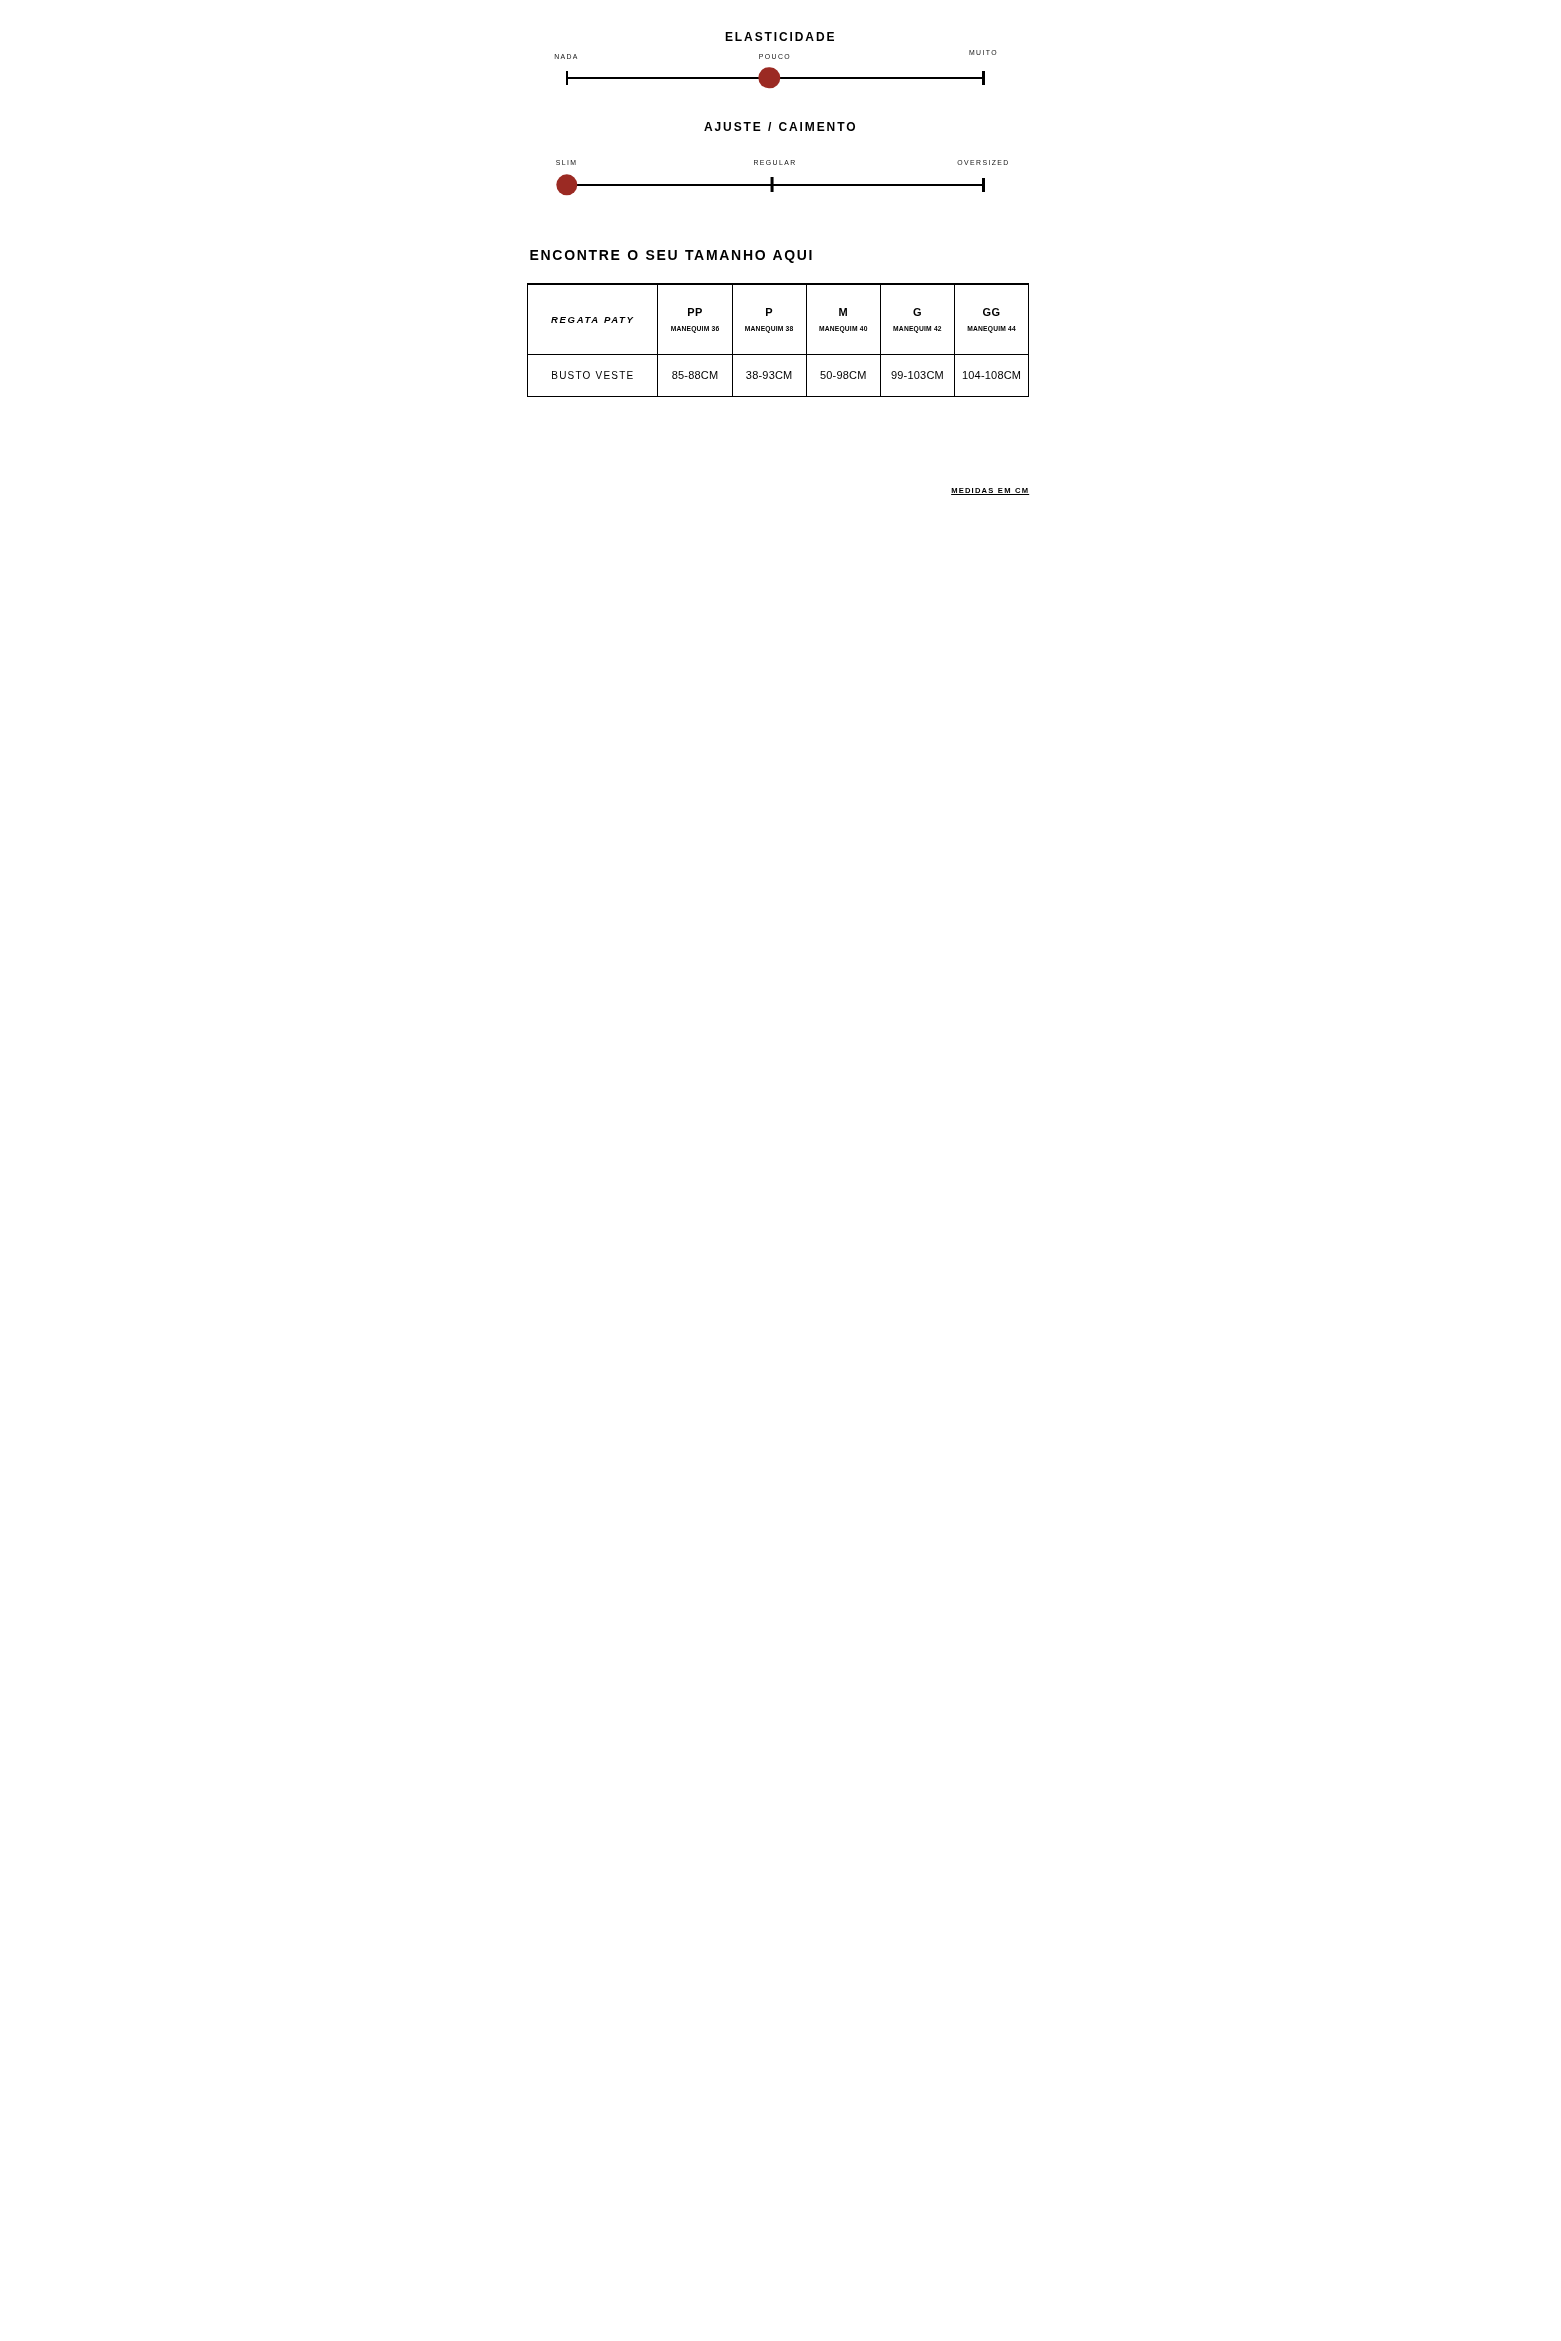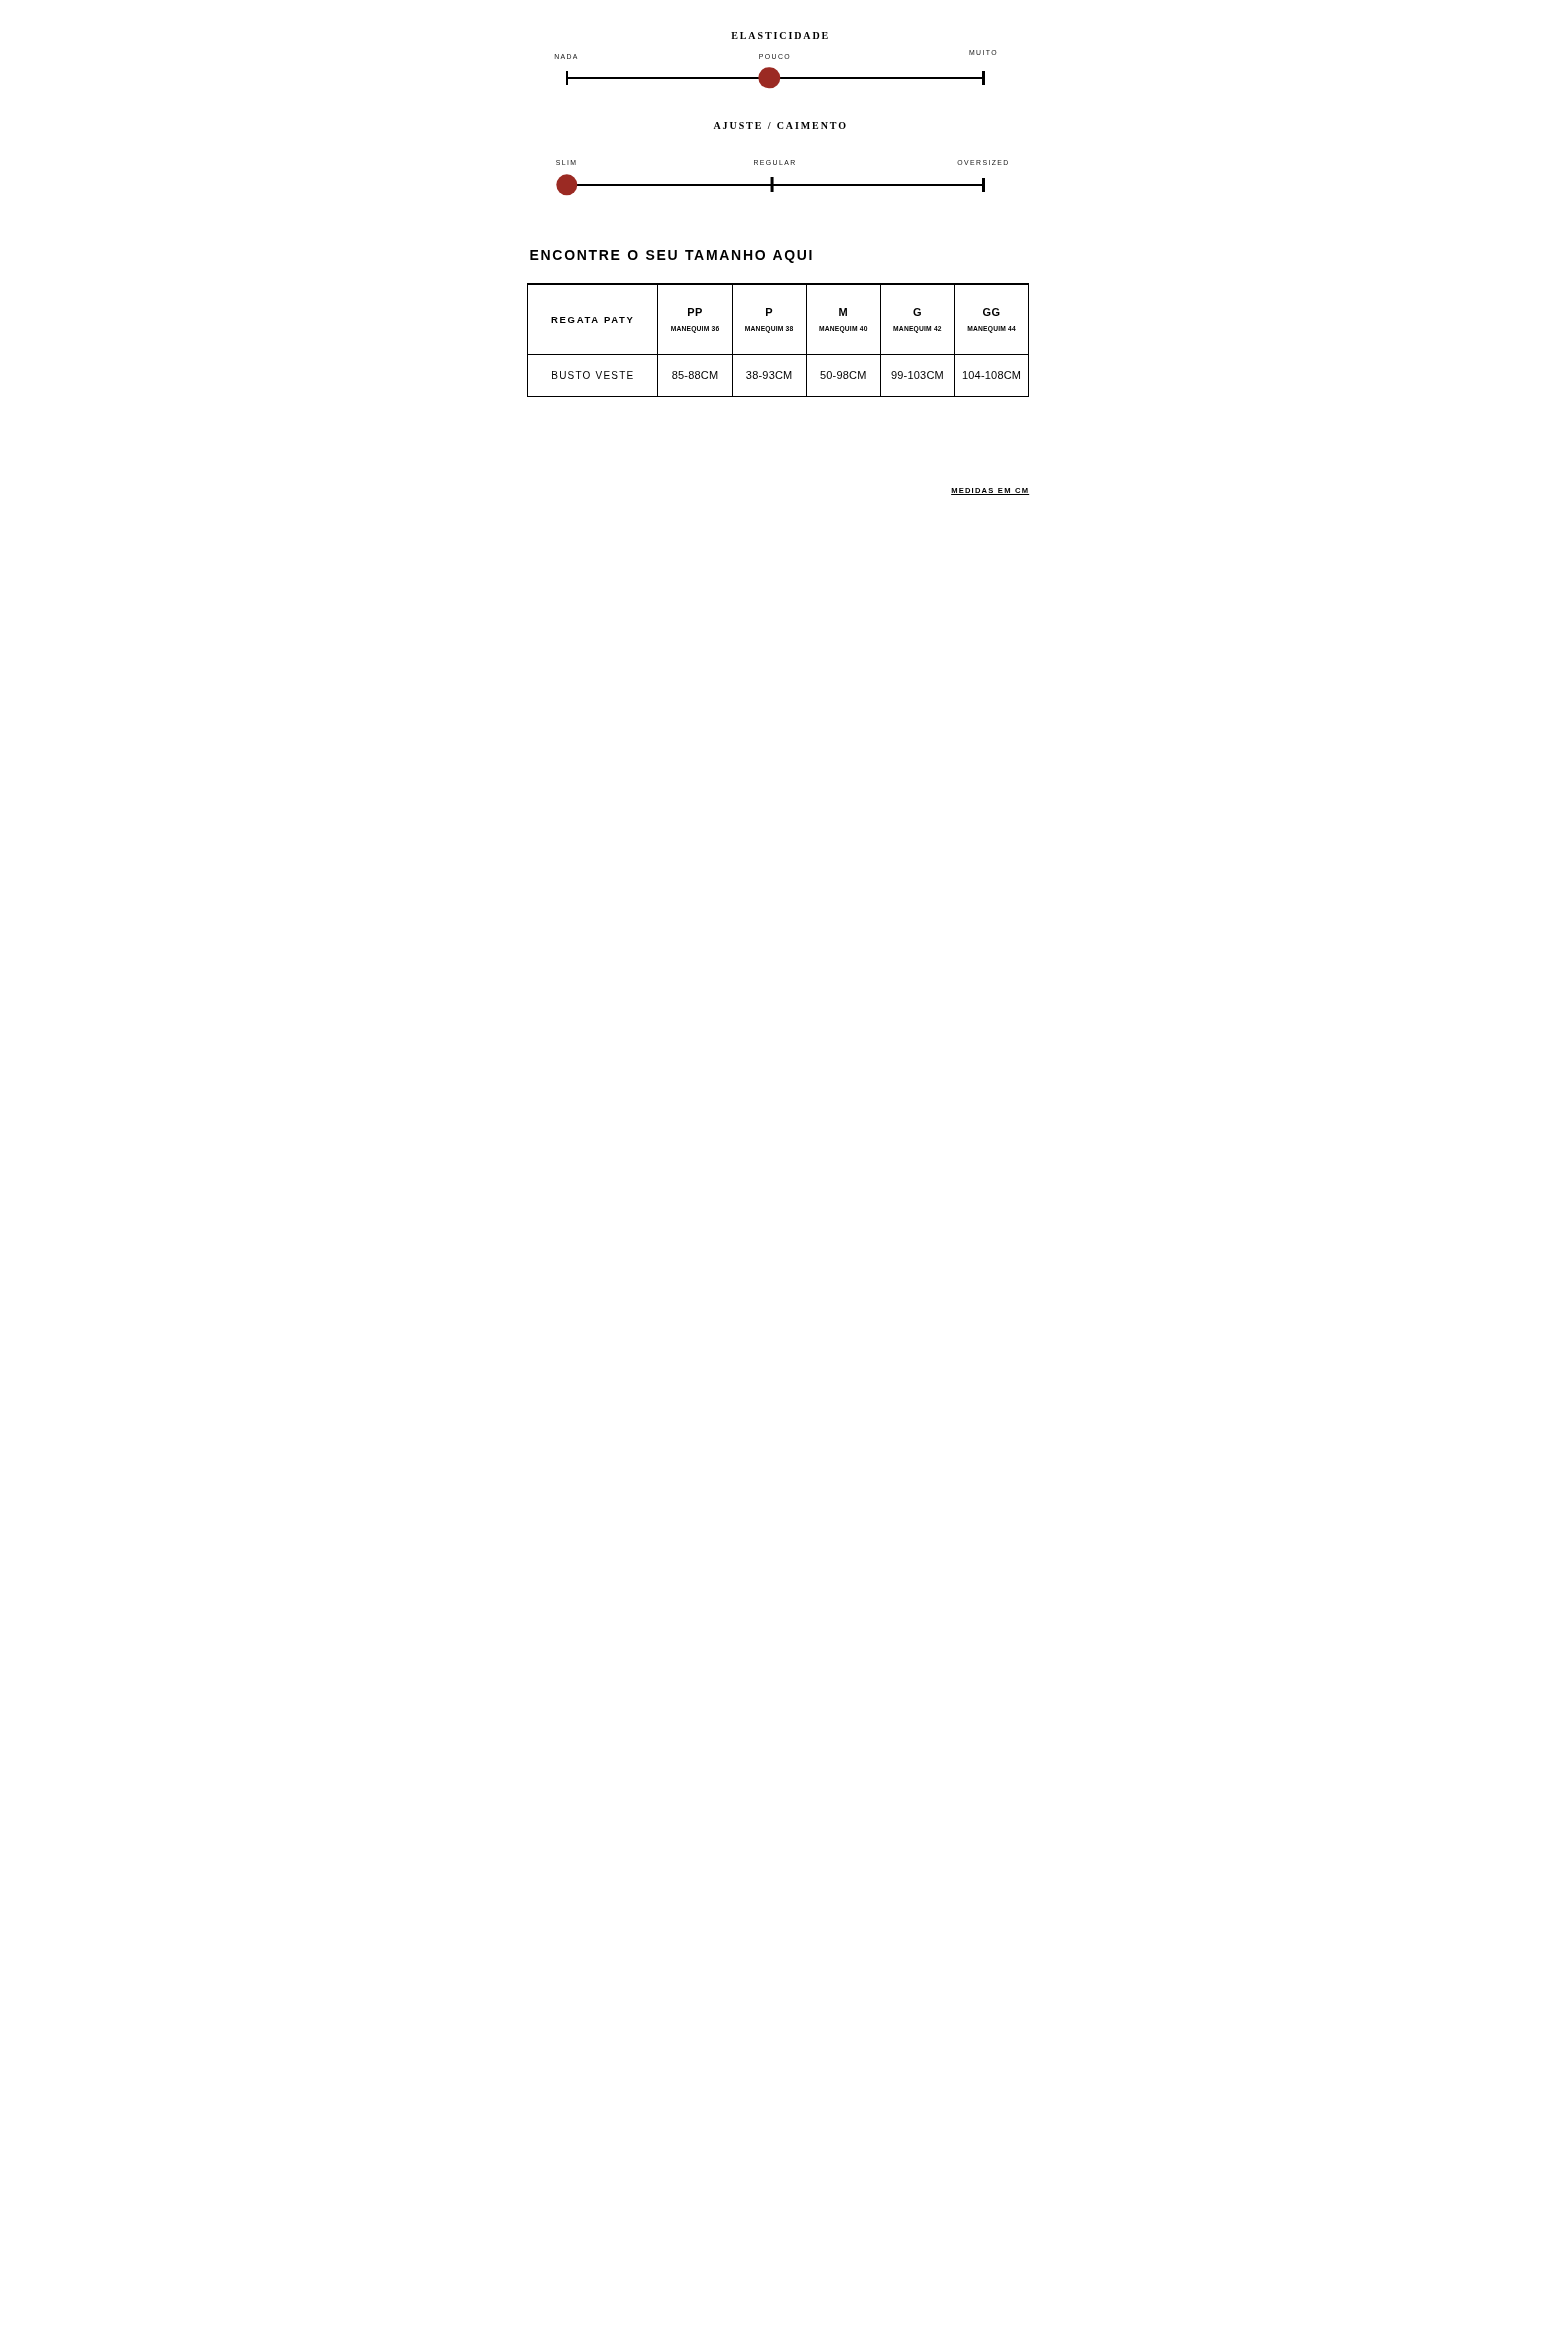--- a/index.html
+++ b/index.html
@@ -17,25 +17,24 @@
     font-family: "Liberation Sans", sans-serif;
     overflow: hidden;
   }
 
   
   .slider-title {
     position: absolute;
     left: 6.2px;
     width: 508px;
     text-align: center;
-    font-size: 10px;
+    font-size: 12px;
     font-weight: 800;
     letter-spacing: 1.9px;
     white-space: nowrap;
-    font-family: Liberation Serif, serif;
   }
   #elasticity-title { top: 29.5px; }
   #fit-title        { top: 120px; }
 
   .slider-labels {
     position: absolute;
     left: 46px;
     width: 417px;
     height: 8.6px;
   }
@@ -130,20 +129,21 @@
 
   tr.header-row  { height: 70px; }
   tr.data-row-0  { height: 42px; }
   tr.data-row-1  { height: 44px; }
   tr.data-row-2  { height: 44px; }
 
   .product-cell {
     font-size: 9.5px;
     font-weight: 700;
     letter-spacing: 1.7px;
+    font-style: italic;
   }
   .size-abbr {
     font-size: 11px;
     font-weight: 700;
     letter-spacing: 0.5px;
     line-height: 1.1;
   }
   .mannequin {
     font-size: 6.7px;
     font-weight: 700;

